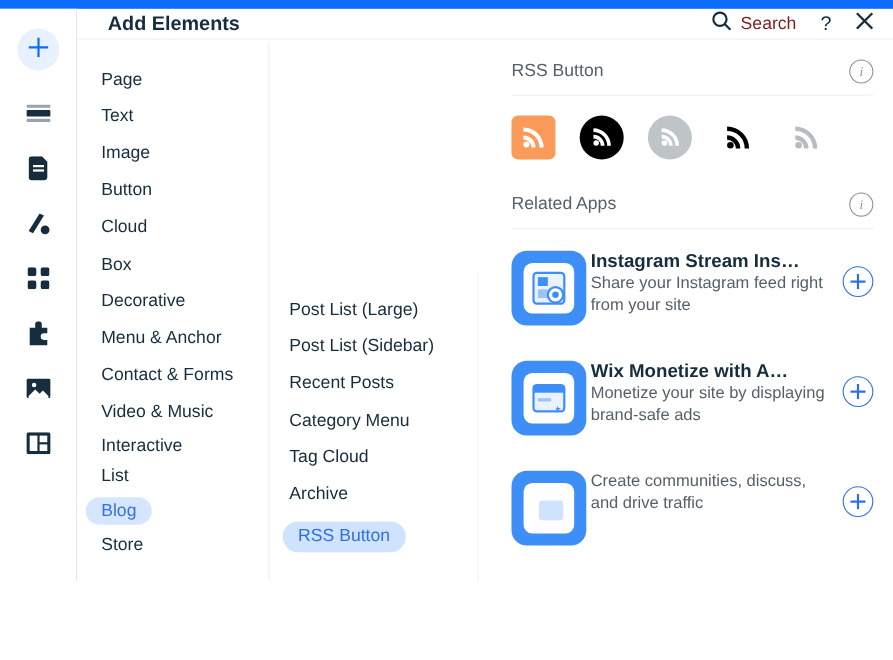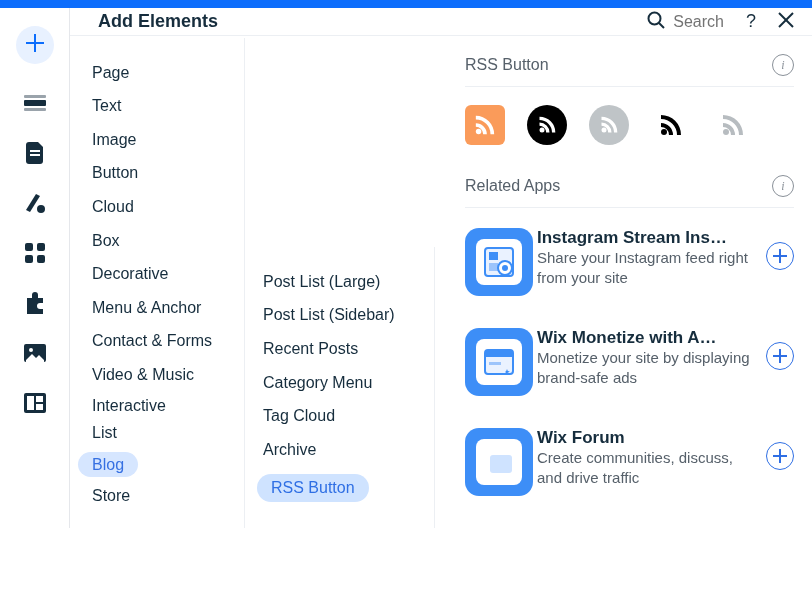--- a/index.html
+++ b/index.html
@@ -9,21 +9,21 @@
   .rail { width: 70px; background: #fff; display: flex; flex-direction: column; align-items: center; padding-top: 18px; gap: 28px; border-right: 1px solid #e5e7eb; }
   .rail .circle { width: 38px; height: 38px; border-radius: 50%; background: #e8f1ff; display: flex; align-items: center; justify-content: center; }
   .rail .circle svg { fill: #0c6dfc; }
   .rail .railicon { width: 22px; height: 22px; display:flex; align-items:center; justify-content:center; }
   .rail .railicon svg { fill: #162d3d; }
   .content { flex: 1; display: flex; flex-direction: column; }
   .header { height: 52px; display: flex; align-items: center; padding: 0 18px 0 28px; border-bottom: 1px solid #eceff3; }
   .header-title { font-size: 18px; font-weight: 700; flex:1; }
   .header-actions { display:flex; align-items:center; gap: 22px; }
   .search-group { display:flex; align-items:center; gap:8px; }
-  .search-group span { font-size:16px; color:#737373; }
+  .search-group span { font-size:16px; color:#7f1d1d; }
   .body { flex:1; display:flex;align-items:flex-end; }
   .col1 { width: 175px; border-right:1px solid #eceff3; padding: 18px 0 18px 22px; overflow:hidden; }
   .col1 .item { font-size:16px; color:#162d3d; padding: 8px 10px 8px 0; cursor:pointer; line-height:1.1; }
   .col1 .item.slim { padding: 5px 10px 5px 0; }
   .col1 .item.sel span { background:#d6e6ff; color:#3670e2; border-radius: 16px; padding: 4px 14px; margin-left:-14px; display:inline-block; }
   .col2 { width: 190px; padding: 18px 12px 18px 18px; border-right:1px solid #eceff3; }
   .col2 .item { font-size:16px; color:#162d3d; padding: 8px 0; cursor:pointer; line-height:1.1; }
   .col2 .item.sel span { background:#cfe3ff; color:#2f6fe4; border-radius:18px; padding:5px 14px; margin-left:-6px; display:inline-block; }
   .col3 { flex:1; padding: 18px 18px 0 30px; overflow:hidden; }
   .section-head { display:flex; align-items:center; justify-content:space-between; color:#56606a; font-size:16px; padding-bottom:10px; border-bottom:1px solid #eceff3; margin-bottom:18px; }
@@ -251,21 +251,20 @@
             <div class="app">
               <div class="app-icon">
                 <div class="inner">
                   <svg width="34" height="30" viewBox="0 0 34 30">
                     <rect x="2" y="2" width="22" height="18" rx="3" fill="#fff"></rect>
                     <rect x="8" y="8" width="22" height="18" rx="3" fill="#cfe3ff"></rect>
                   </svg>
                 </div>
               </div>
               <div class="app-text">
-                <div class="app-title">Wix Forum</div>
                 <div class="app-desc">Create communities, discuss, and drive traffic</div>
               </div>
               <div class="app-add">
                 <svg width="14" height="14" viewBox="0 0 14 14">
                   <path d="M6 0h2v6h6v2H8v6H6V8H0V6h6z" fill="#2f6fe4"></path>
                 </svg>
               </div>
             </div>
           </div>
       </div>

